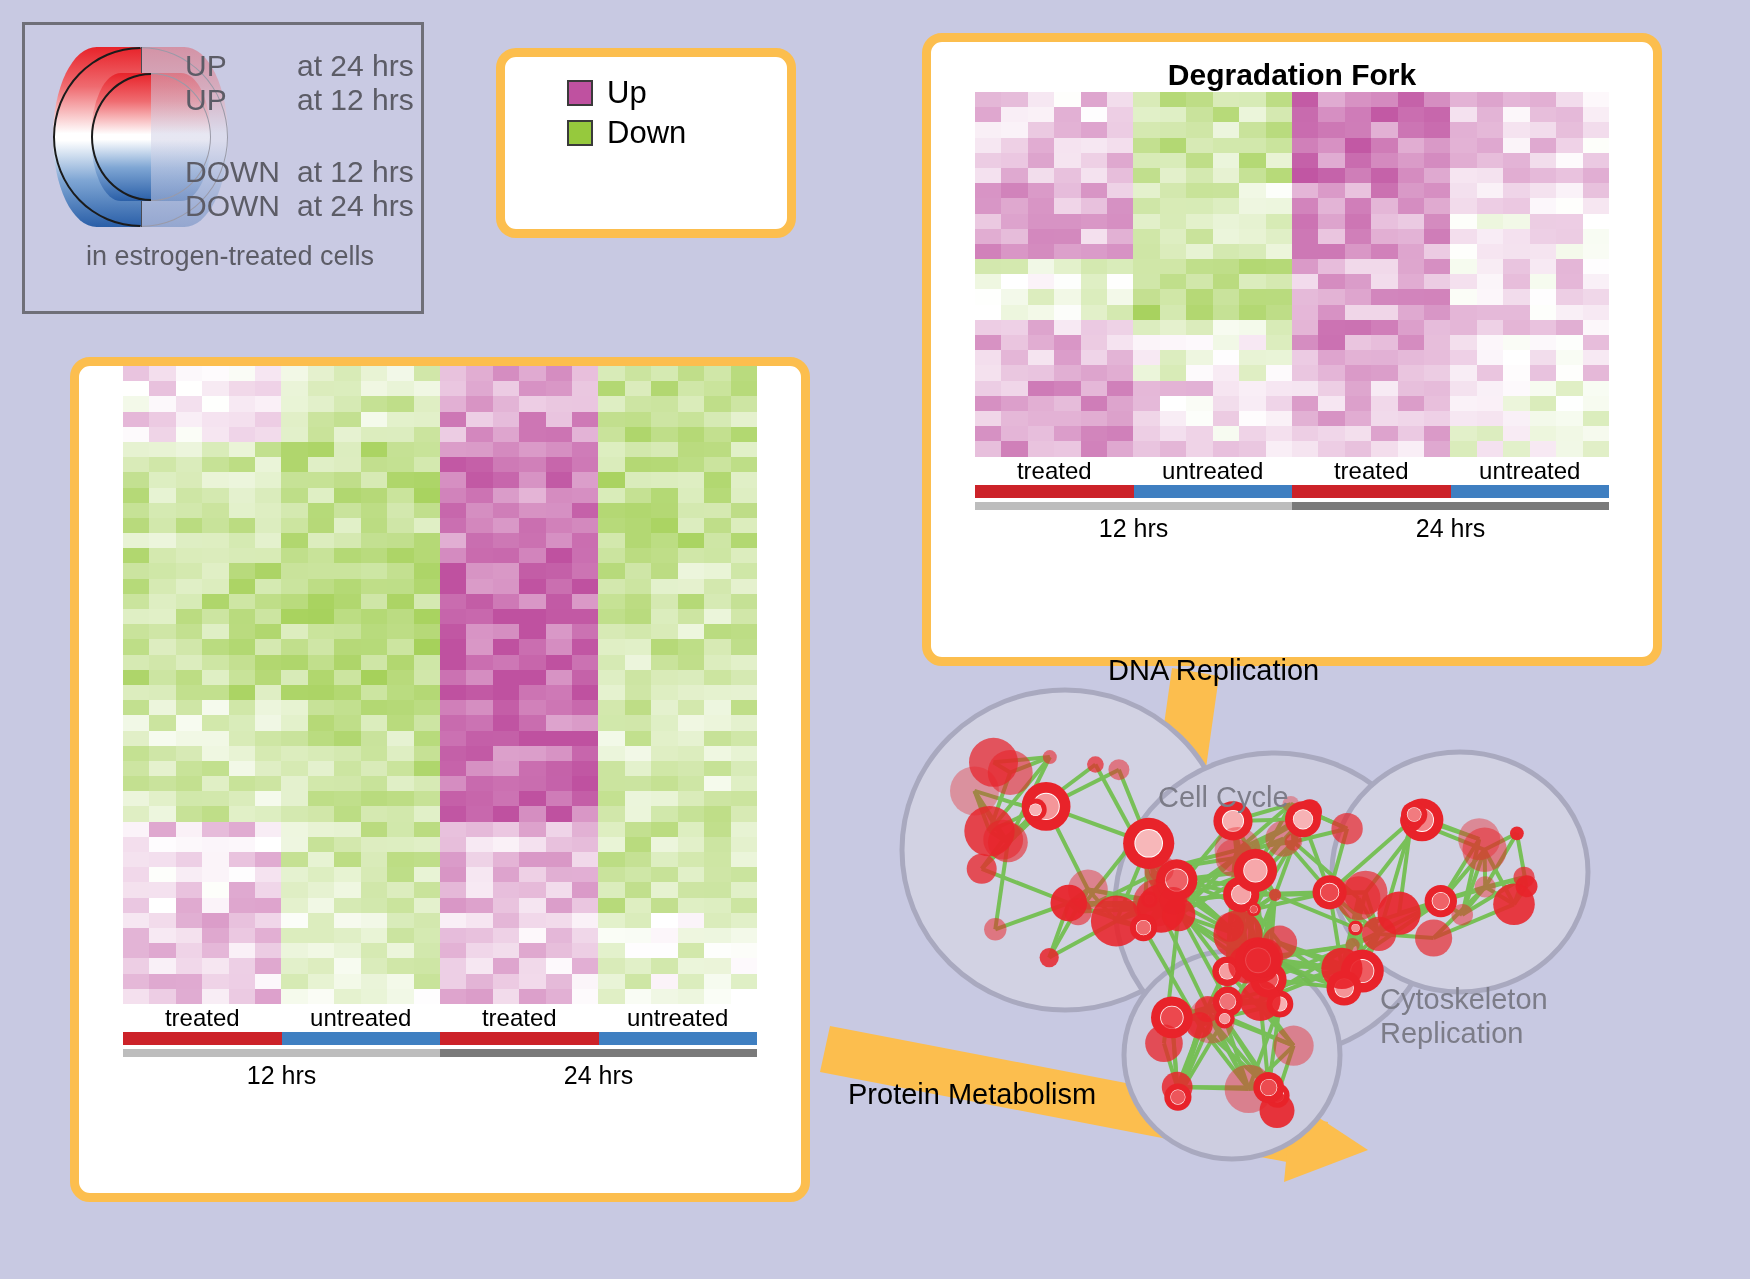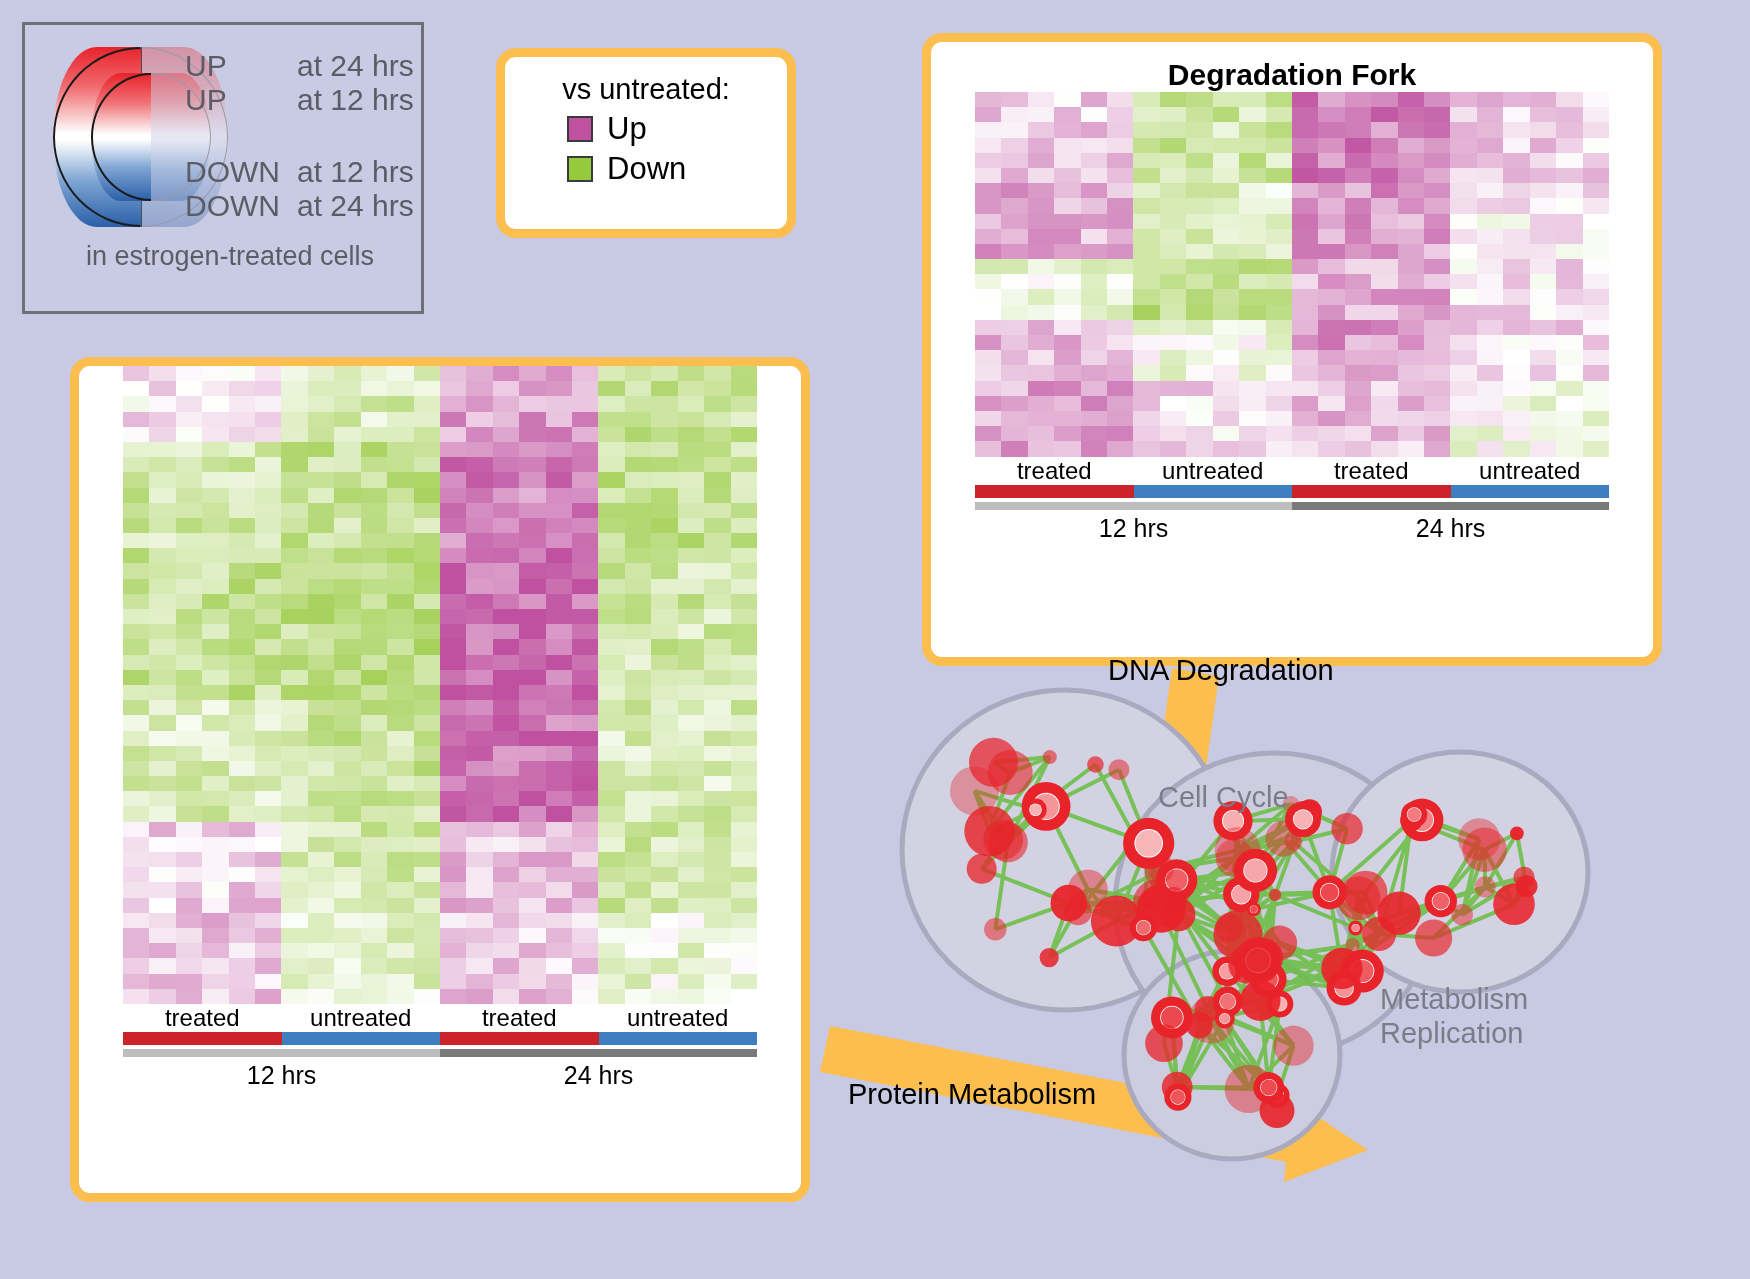--- a/index.html
+++ b/index.html
@@ -99,21 +99,20 @@
       <span>at 24 hrs</span>
     </div>
   </div>
 
   <div class="legend-foot">
     <div>in estrogen-treated cells</div>
   </div>
 </div>
 
 <div class="abs card" id="updown-legend">
-  <div class="ttl">vs untreated:</div>
   <div class="sw-row">
     <span class="sw" id="sw-up" style="background: rgb(191, 81, 160);"></span>
     <span class="sw-txt">Up</span>
   </div>
   <div class="sw-row">
     <span class="sw" id="sw-down" style="background: rgb(150, 201, 61);"></span>
     <span class="sw-txt">Down</span>
   </div>
 </div>
 
@@ -2207,18 +2206,18 @@
         <circle cx="388.7" cy="447.5" r="15.4" fill="#e8232a"></circle>
         <circle cx="388.7" cy="447.5" r="8.6" fill="#ffffff"></circle>
         <circle cx="388.7" cy="447.5" r="8.0" fill="#e8232a" fill-opacity="0.82" stroke="#ffffff" stroke-width="0"></circle>
         <circle cx="297.9" cy="457.1" r="13.6" fill="#e8232a"></circle>
         <circle cx="297.9" cy="457.1" r="7.6" fill="#ffffff"></circle>
         <circle cx="297.9" cy="457.1" r="7.1" fill="#e8232a" fill-opacity="0.77" stroke="#ffffff" stroke-width="0"></circle>
         <circle cx="413.6" cy="405.7" r="20.1" fill="#e8232a" fill-opacity="0.45"></circle>
       </g>
   </svg>
 
-  <div class="netlbl-dark" style="left:228px;top:12px;">DNA Degradation</div>
+  <div class="netlbl-dark" style="left:228px;top:12px;">DNA Replication</div>
   <div class="clusterlbl" style="left:278px;top:140px;">Cell Cycle</div>
-  <div class="clusterlbl" style="left:500px;top:342px;">Metabolism</div>
+  <div class="clusterlbl" style="left:500px;top:342px;">Cytoskeleton</div>
   <div class="clusterlbl" style="left:500px;top:376px;">Replication</div>
   <div class="netlbl-dark" style="left:-32px;top:436px;">Protein Metabolism</div>
 </div>
 
 </body></html>

